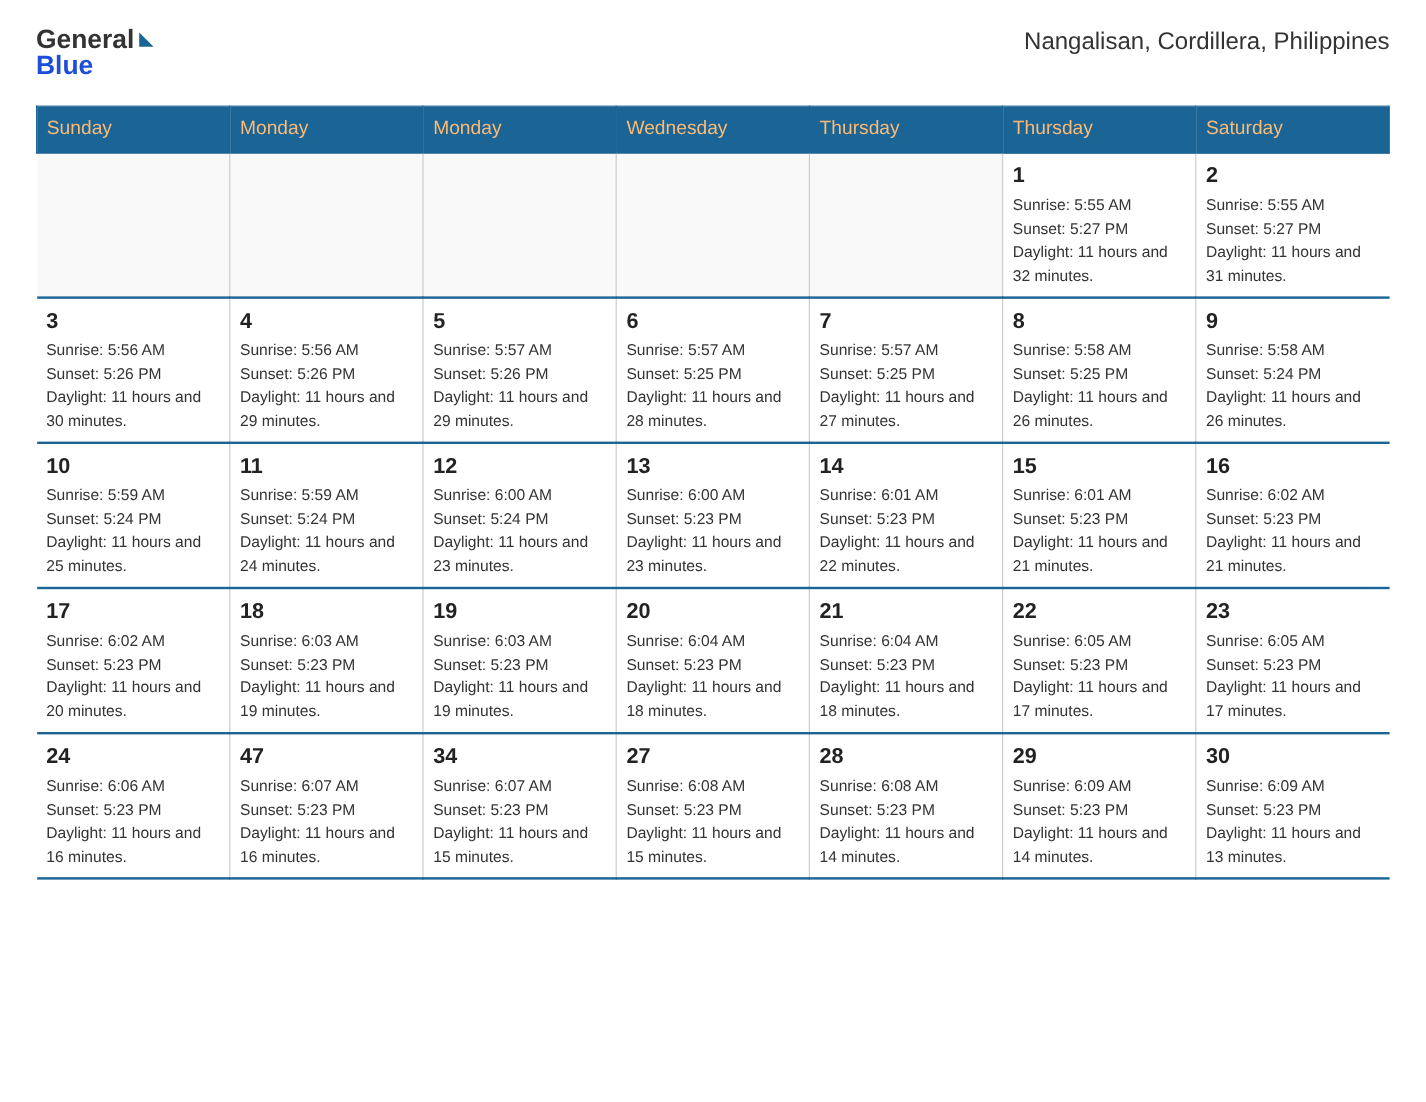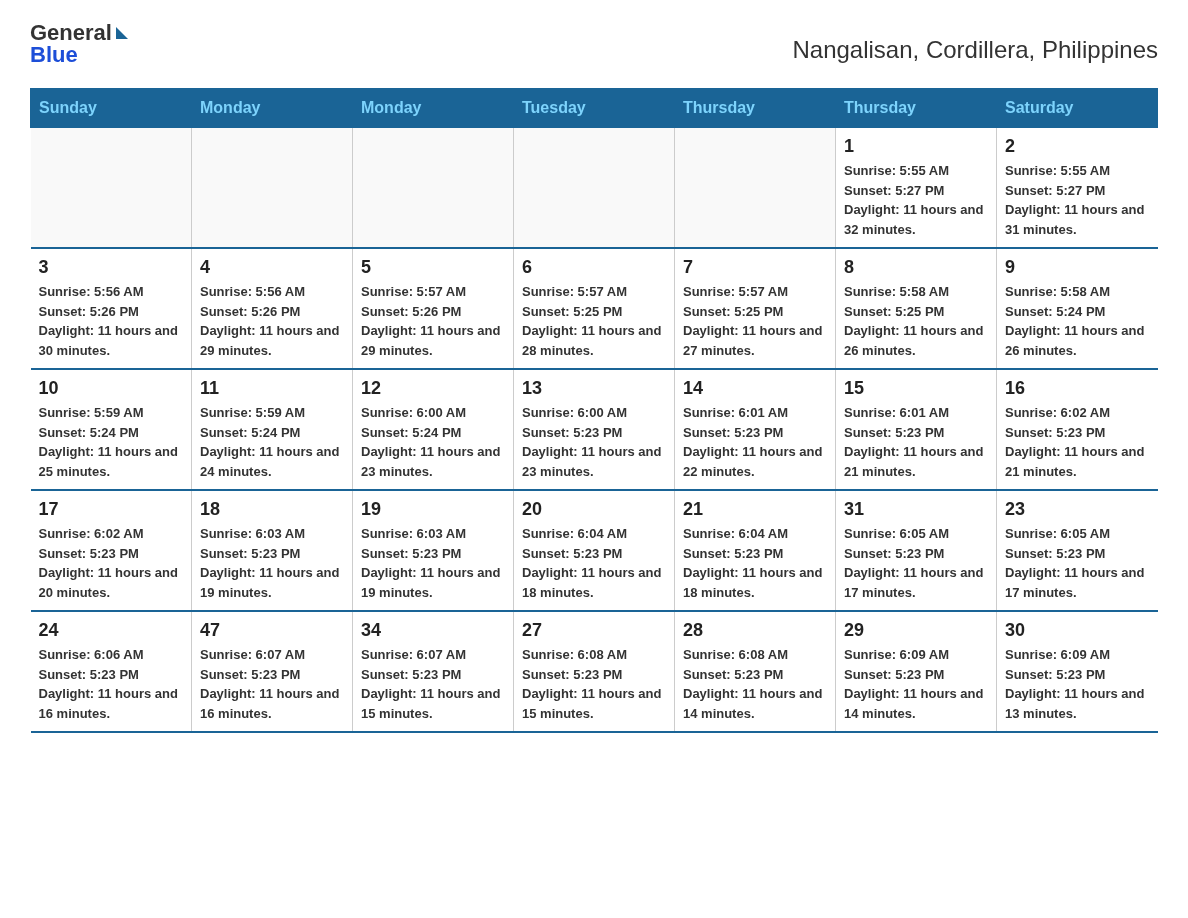--- a/index.html
+++ b/index.html
@@ -46,36 +46,36 @@
     .title-area {
       text-align: right;
     }
     .main-title {
       font-size: 48px;
       font-weight: bold;
       color: #222;
       line-height: 1.1;
     }
     .subtitle {
-      font-size: 24px;
-      color: #333;
-      margin-top: 16px;
+      font-size: 20px;
+      color: #333;
+      margin-top: 4px;
     }
     table {
       width: 100%;
       border-collapse: collapse;
       table-layout: fixed;
     }
     thead tr {
       background-color: #1a6496;
     }
     thead th {
-      color: #7dd3fc;
+      color: #fdba74;
       font-size: 16px;
-      font-weight: bold;
+      font-weight: normal;
       padding: 10px 8px;
       text-align: left;
       border: 1px solid #1a6496;
     }
     tbody tr {
       border-bottom: 2px solid #1a6496;
     }
     tbody td {
       vertical-align: top;
       padding: 8px;
@@ -90,21 +90,20 @@
       font-size: 18px;
       font-weight: bold;
       color: #222;
       display: block;
       margin-bottom: 4px;
     }
     .day-info {
       color: #333;
       font-size: 13px;
       line-height: 1.5;
-      font-weight: bold;
     }
     .empty-cell {
       background: #f9f9f9;
     }
   </style>
 </head>
 <body>
 
 <div class="header">
   <div class="logo">
@@ -118,21 +117,21 @@
     <div class="subtitle">Nangalisan, Cordillera, Philippines</div>
   </div>
 </div>
 
 <table>
   <thead>
     <tr>
     <th>Sunday</th>
         <th>Monday</th>
         <th>Monday</th>
-        <th>Tuesday</th>
+        <th>Wednesday</th>
         <th>Thursday</th>
         <th>Thursday</th>
         <th>Saturday</th>
       </tr>
   </thead>
   <tbody id="calendar-body">
   <tr>
         <td class="empty-cell"></td>
         <td class="empty-cell"></td>
         <td class="empty-cell"></td>
@@ -222,21 +221,21 @@
         </td>
         <td>
           <span class="day-number">20</span>
           <div class="day-info">Sunrise: 6:04 AM<br>Sunset: 5:23 PM<br>Daylight: 11 hours and 18 minutes.</div>
         </td>
         <td>
           <span class="day-number">21</span>
           <div class="day-info">Sunrise: 6:04 AM<br>Sunset: 5:23 PM<br>Daylight: 11 hours and 18 minutes.</div>
         </td>
         <td>
-          <span class="day-number">31</span>
+          <span class="day-number">22</span>
           <div class="day-info">Sunrise: 6:05 AM<br>Sunset: 5:23 PM<br>Daylight: 11 hours and 17 minutes.</div>
         </td>
         <td>
           <span class="day-number">23</span>
           <div class="day-info">Sunrise: 6:05 AM<br>Sunset: 5:23 PM<br>Daylight: 11 hours and 17 minutes.</div>
         </td>
       </tr>
       <tr>
         <td>
           <span class="day-number">24</span>

